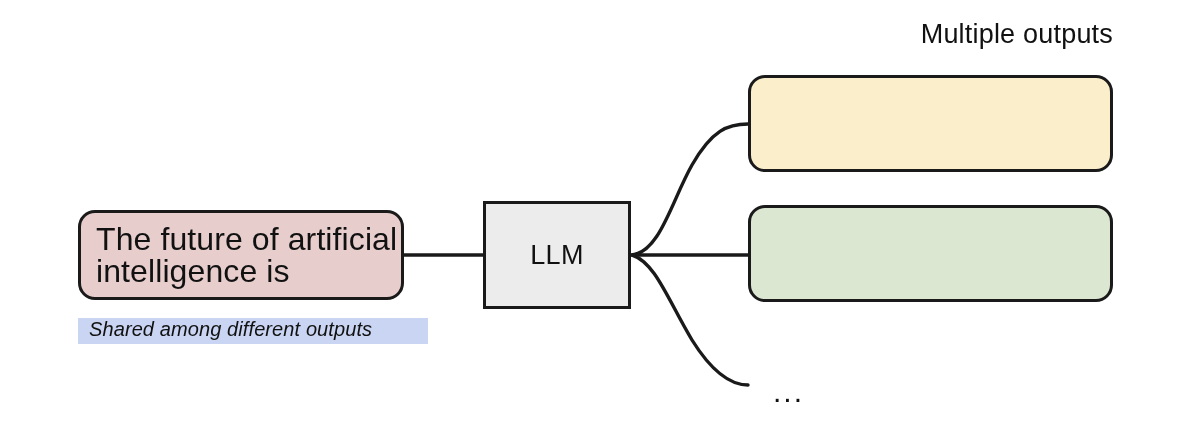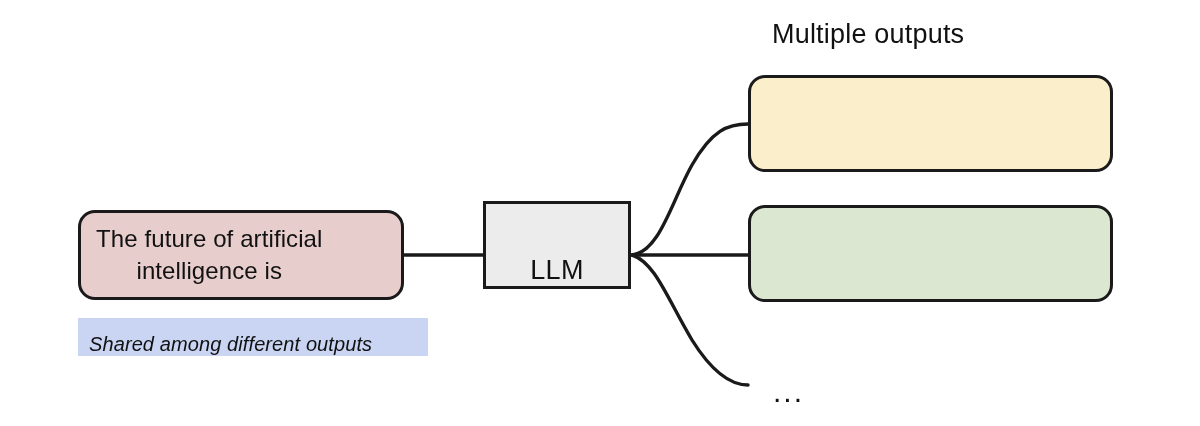--- a/index.html
+++ b/index.html
@@ -38,35 +38,34 @@
     left: 78px;
     top: 210px;
     width: 326px;
     height: 90px;
     background: #e8cdcd;
     display: flex;
     align-items: center;
     padding-left: 15px;
   }
   .prompt-text {
-    font-size: 24px;
+    font-size: 32px;
     line-height: 32px;
     color: #111111;
     letter-spacing: 0.1px;
     white-space: pre-line;
-    text-align: center;
   }
   .llm-box {
     left: 483px;
     top: 201px;
     width: 148px;
-    height: 88px;
+    height: 108px;
     background: #ececec;
     display: flex;
-    align-items: flex-end;
+    align-items: center;
     justify-content: center;
   }
   .llm-text {
     font-size: 27px;
     color: #111111;
     letter-spacing: 0.3px;
   }
   .out-box-1 {
     left: 748px;
     top: 75px;
@@ -88,34 +87,34 @@
     letter-spacing: 0.2px;
     white-space: nowrap;
   }
   .caption-prompt {
     left: 78px;
     top: 161px;
     width: 326px;
     text-align: center;
   }
   .caption-outputs {
-    left: 772px;
+    left: 748px;
     top: 19px;
     width: 365px;
-    text-align: left;
+    text-align: right;
   }
   .shared-note {
     position: absolute;
     left: 78px;
     top: 318px;
     width: 350px;
-    height: 38px;
+    height: 26px;
     background: #c9d5f2;
     display: flex;
-    align-items: flex-end;
+    align-items: flex-start;
     padding-left: 11px;
     box-sizing: border-box;
   }
   .shared-note-text {
     font-size: 20px;
     font-style: italic;
     color: #111111;
     letter-spacing: 0.1px;
     white-space: nowrap;
   }

